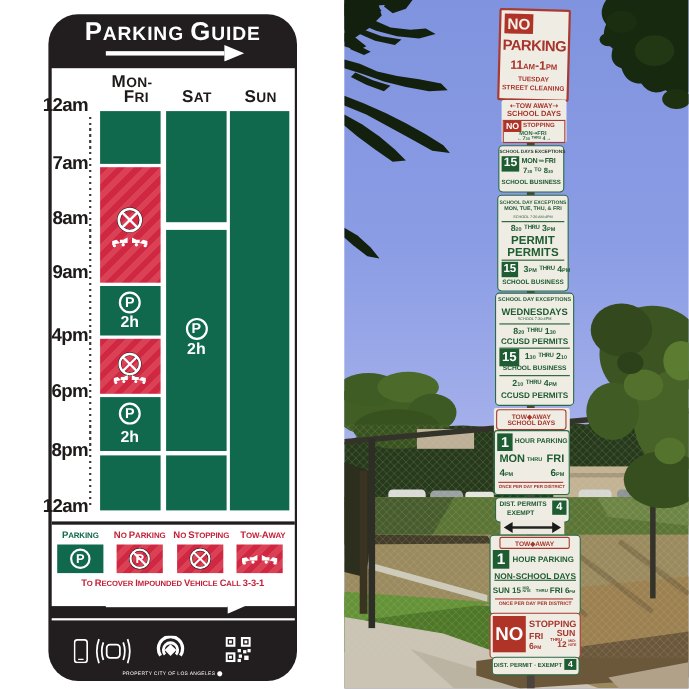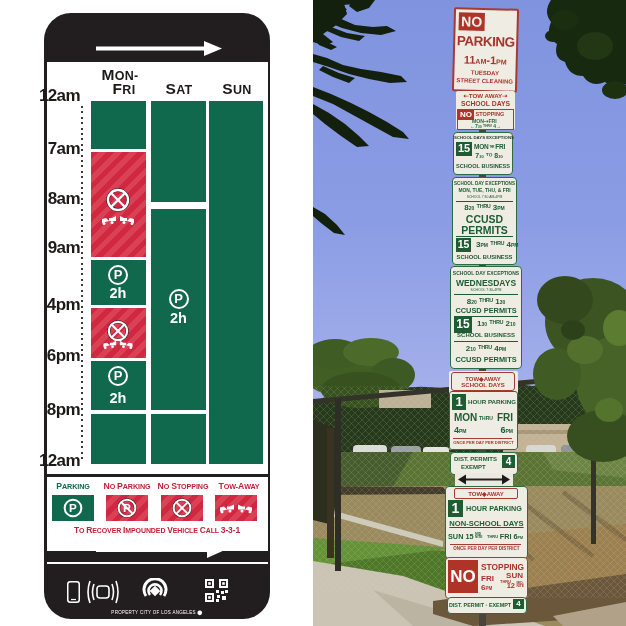--- a/index.html
+++ b/index.html
@@ -174,21 +174,21 @@
   <div class="abs ctr" style="left:14px;top:19px;width:42px;color:#1e5c31;font-weight:bold;font-size:7px;">7<span style="font-size:4px">30</span> ᵀᴼ 8<span style="font-size:4px">30</span></div>
   <div class="abs ctr" style="left:0;top:30px;width:100%;color:#1e5c31;font-weight:bold;font-size:5.6px;">SCHOOL BUSINESS</div>
 </div>
 
 <div class="sign sgn-b" style="left:139px;top:177px;width:63px;height:86px;">
   <div class="abs ctr" style="left:0;top:3px;width:100%;color:#1e5c31;font-weight:bold;font-size:4.6px;">SCHOOL DAY EXCEPTIONS</div>
   <div class="abs ctr" style="left:0;top:10px;width:100%;color:#1e5c31;font-weight:bold;font-size:4.9px;">MON, TUE, THU, &amp; FRI</div>
   <div class="abs ctr" style="left:0;top:17px;width:100%;color:#1e5c31;font-size:3.4px;">SCHOOL 7:30 AM-4PM</div>
   <div class="abs" style="left:3px;top:23px;width:57px;border-top:1px solid #1e5c31;"></div>
   <div class="abs ctr" style="left:0;top:25px;width:100%;color:#1e5c31;font-weight:bold;font-size:8px;">8<span style="font-size:5px">20</span> ᵀᴴᴿᵁ 3<span style="font-size:5px">PM</span></div>
-  <div class="abs ctr" style="left:0;top:34.5px;width:100%;color:#1e5c31;font-weight:bold;font-size:10.5px;">CCUSD</div>
+  <div class="abs ctr" style="left:0;top:34.5px;width:100%;color:#1e5c31;font-weight:bold;font-size:10.5px;">PERMIT</div>
   <div class="abs ctr" style="left:0;top:45.5px;width:100%;color:#1e5c31;font-weight:bold;font-size:10.5px;text-align:center;">PERMITS</div>
   <div class="abs" style="left:3px;top:58px;width:57px;border-top:1px solid #1e5c31;"></div>
   <div class="abs" style="left:3px;top:59.5px;width:15px;height:14px;background:#1e5c31;color:#fff;font-weight:bold;font-size:10.5px;text-align:center;line-height:13.5px;">15</div>
   <div class="abs" style="left:23px;top:61.5px;color:#1e5c31;font-weight:bold;font-size:8px;white-space:nowrap;">3<span style="font-size:5px">PM</span> ᵀᴴᴿᵁ 4<span style="font-size:5px">PM</span></div>
   <div class="abs ctr" style="left:0;top:76px;width:100%;color:#1e5c31;font-weight:bold;font-size:5.8px;">SCHOOL BUSINESS</div>
 </div>
 
 <div class="sign sgn-b" style="left:137px;top:266px;width:70px;height:101px;">
   <div class="abs ctr" style="left:0;top:3px;width:100%;color:#1e5c31;font-weight:bold;font-size:5px;">SCHOOL DAY EXCEPTIONS</div>
   <div class="abs ctr" style="left:0;top:11px;width:100%;color:#1e5c31;font-weight:bold;font-size:8.5px;">WEDNESDAYS</div>
@@ -262,20 +262,21 @@
   <div class="abs" style="right:3px;top:24px;color:#a8352c;font-weight:bold;font-size:3.3px;line-height:1;">MID-<br>NITE</div>
 </div>
 
 <div class="sign sgn-b" style="left:134px;top:597px;width:78px;height:15px;">
   <div class="abs ctr" style="left:0;top:4px;width:64px;color:#1e5c31;font-weight:bold;font-size:5.4px;">DIST. PERMIT ◦ EXEMPT</div>
   <div class="abs" style="right:2px;top:1px;width:11px;height:10px;background:#1e5c31;color:#fff;font-weight:bold;font-size:8px;text-align:center;line-height:10px;">4</div>
 </div>
 </div>
 
 <div class="abs" id="panel">
+  <div class="abs" id="title"><b>P</b>ARKING <b>G</b>UIDE</div>
   <svg class="abs" style="left:52px;top:28px;" width="126" height="15" viewBox="0 0 126 15">
     <rect x="0" y="5.5" width="108" height="4" fill="#fff"></rect>
     <path d="M108,0 L126,7.5 L108,15 Z" fill="#fff"></path>
   </svg>
   <div class="abs" id="pbody"></div>
 </div>
 <div class="abs" id="grid" style="left:0;top:0;width:626px;height:626px;">
 
   <div class="hdr" style="left:120px;top:66px;"><b>M</b>ON-</div>
   <div class="hdr" style="left:124px;top:79.5px;"><b>F</b>RI</div>

